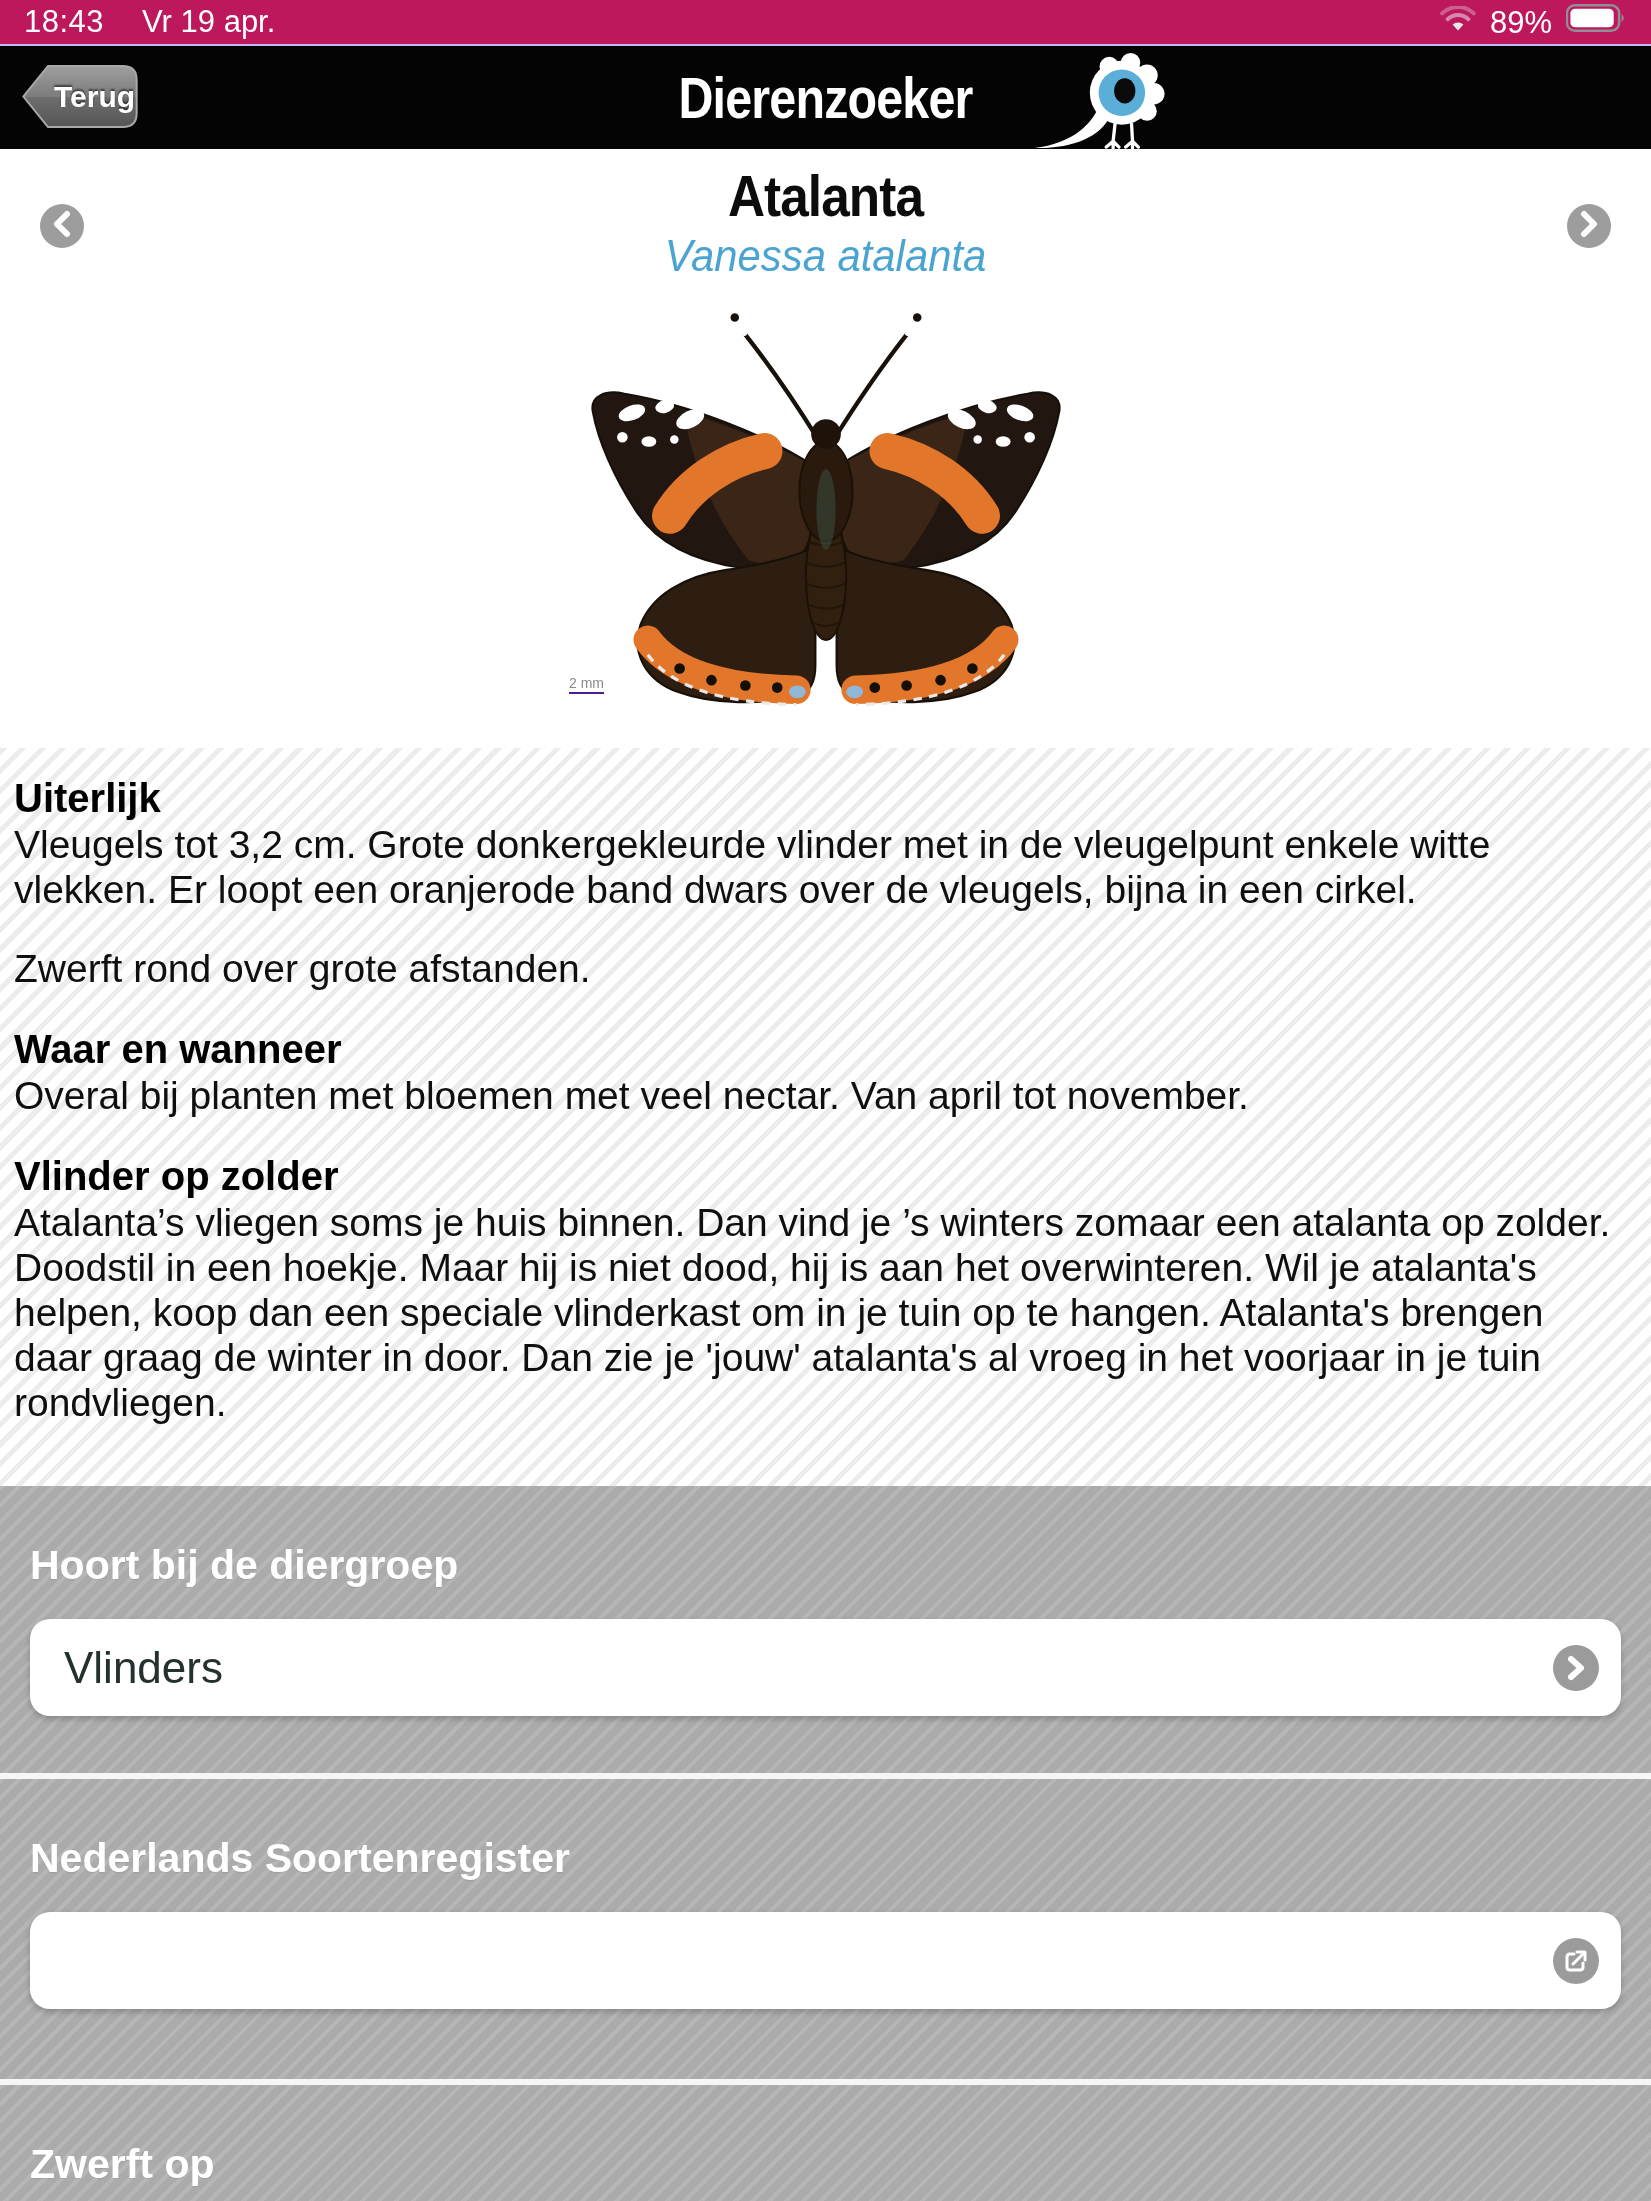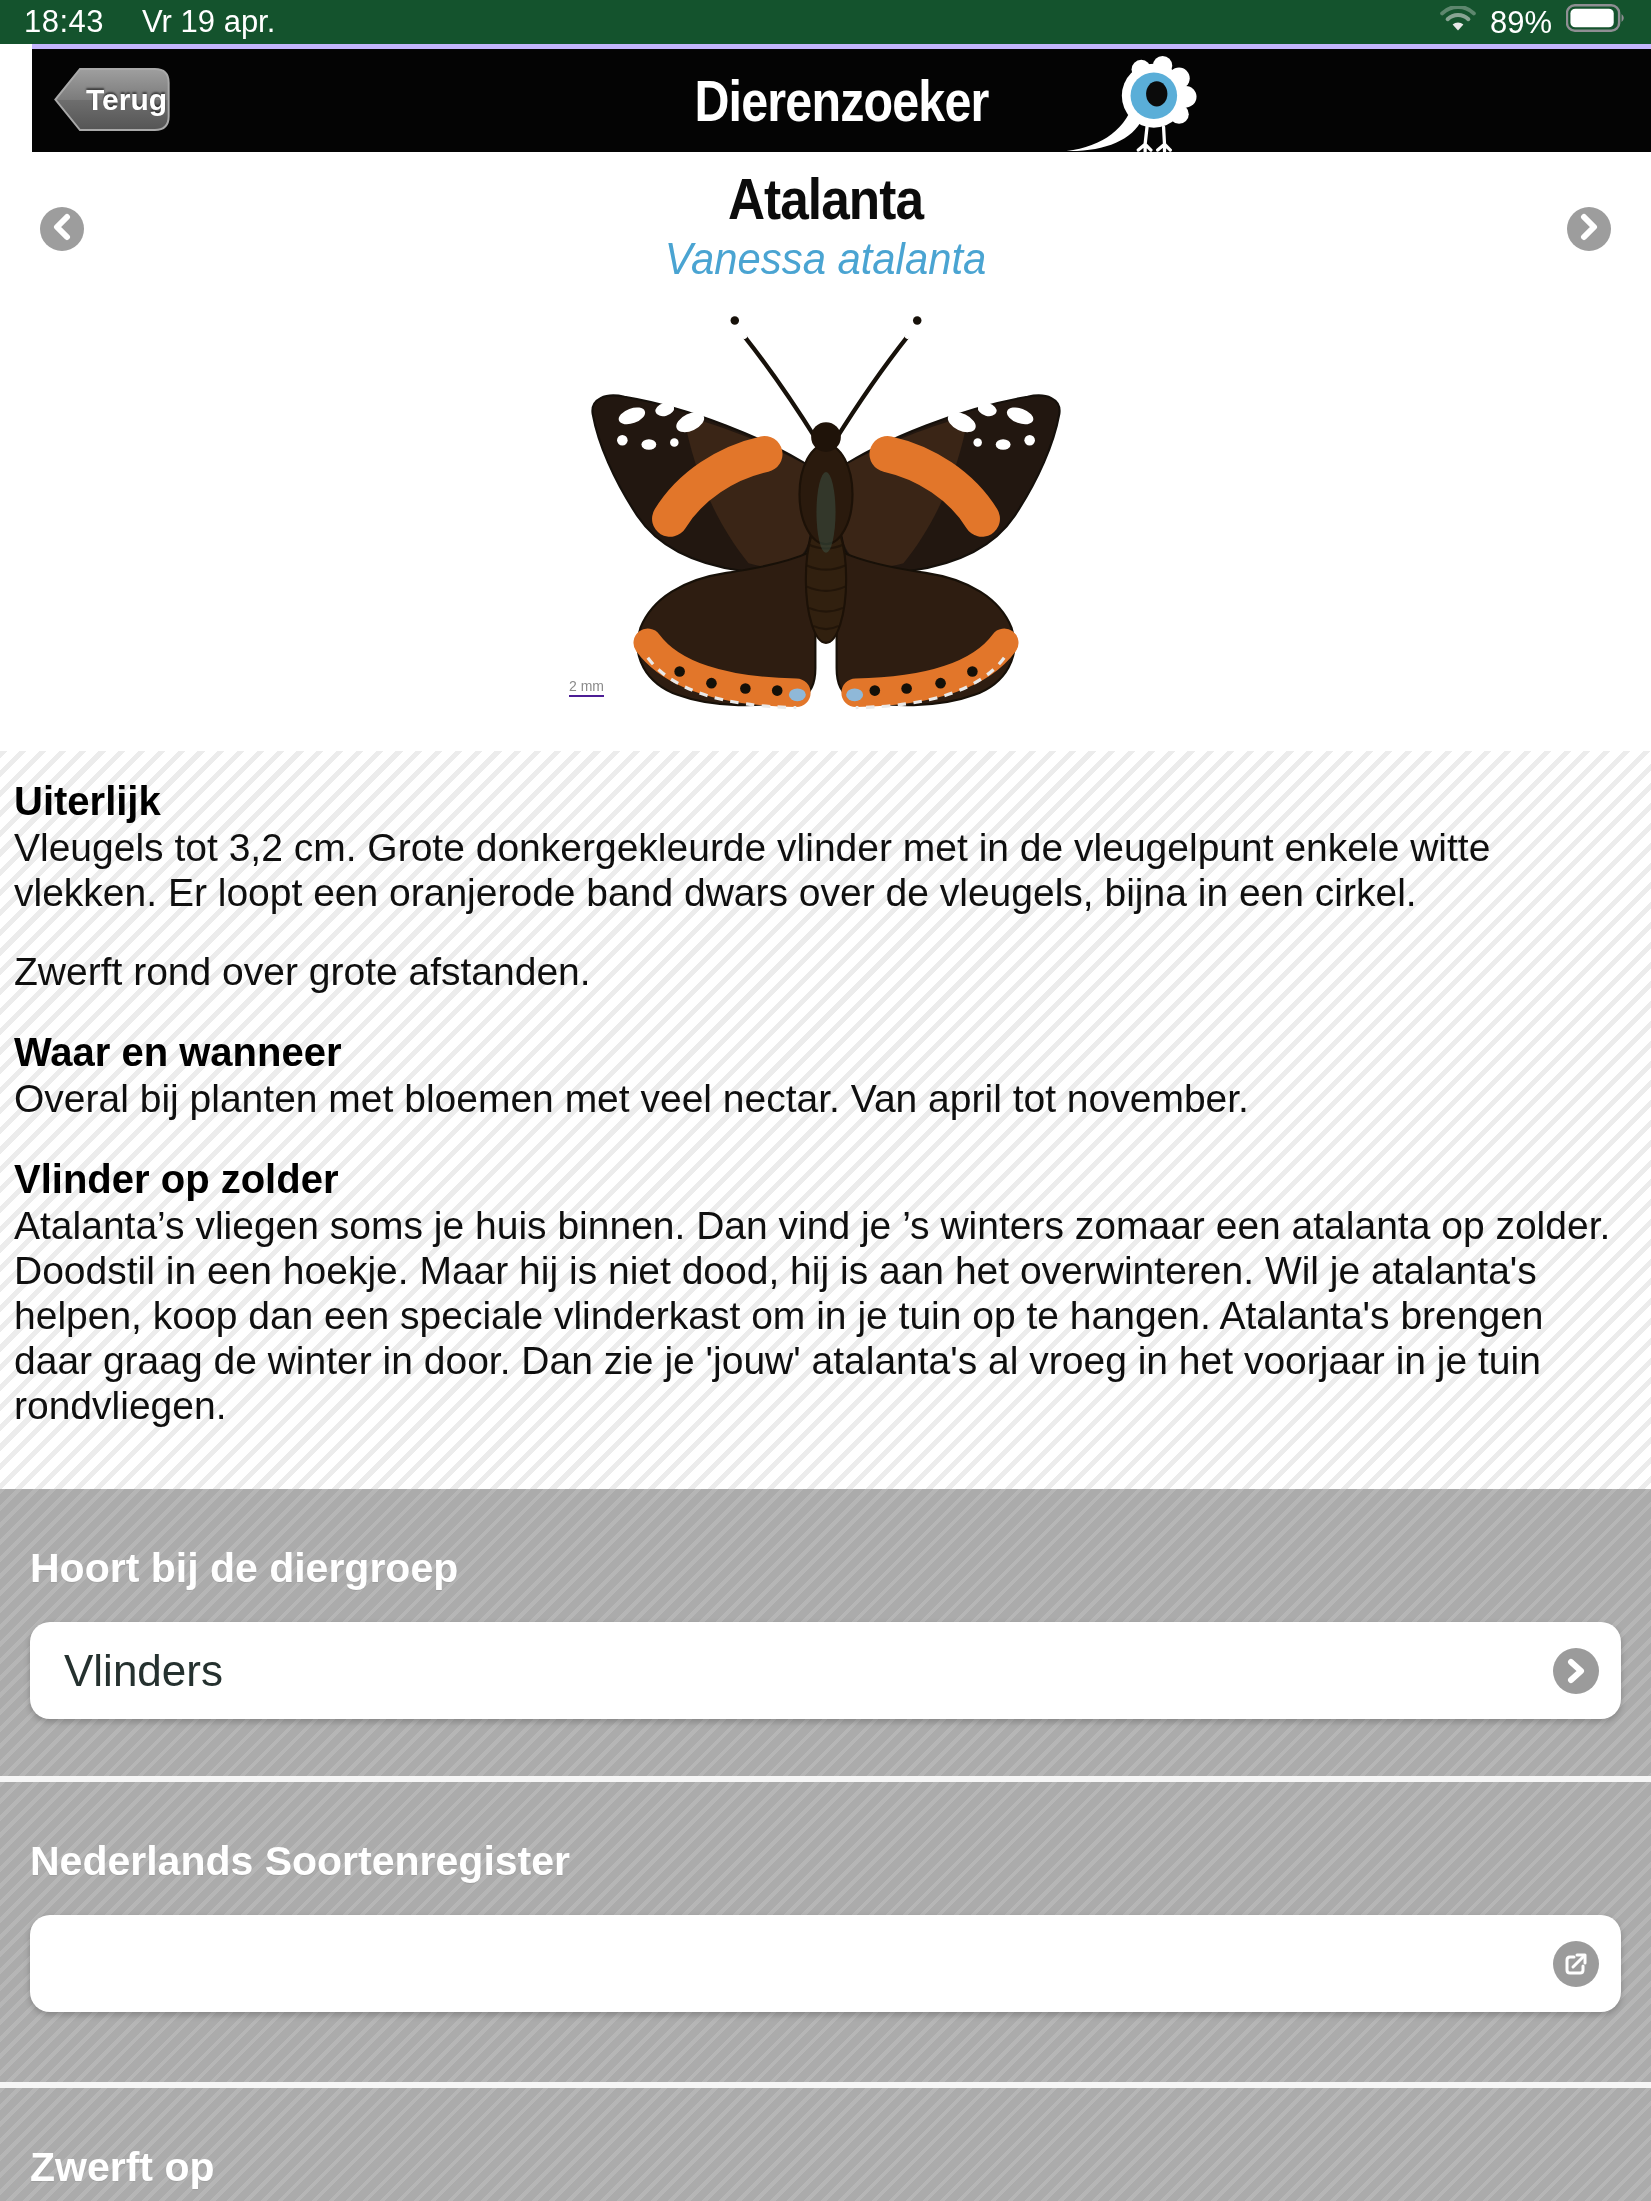--- a/index.html
+++ b/index.html
@@ -5,34 +5,33 @@
   html,body{margin:0;padding:0;}
   body{
     width:1651px;height:2202px;
     font-family:"Liberation Sans", sans-serif;
     background:#ffffff;
     overflow:hidden;
     -webkit-font-smoothing:antialiased;
   }
   
   .status-bar{
-    height:44px;background:#14532d;color:#fff;
+    height:44px;background:#be185d;color:#fff;
     display:flex;align-items:center;
     font-size:31px;font-weight:500;
     padding:0 24px;box-sizing:border-box;
   }
   .sb-time{letter-spacing:0.5px;}
   .sb-date{margin-left:38px;}
   .sb-right{margin-left:auto;display:flex;align-items:flex-end;gap:14px;}
   .sb-batt-pct{font-size:31px;}
   
   .nav-bar{
     height:103px;background:#040404;position:relative;
-    border-top:5px solid #c4b5fd;
-    margin-left:32px;
+    border-top:2px solid #c4b5fd;
   }
   .back-btn{position:absolute;left:18px;top:18px;width:125px;height:67px;cursor:pointer;}
   .back-btn svg{position:absolute;left:0;top:0;}
   .back-btn .back-label{
     position:absolute;left:34px;top:0;width:85px;height:65px;
     display:flex;align-items:center;justify-content:center;
     color:#fff;font-size:30px;font-weight:bold;
     text-shadow:0 -2px 2px rgba(0,0,0,.55);
   }
   .app-title{

